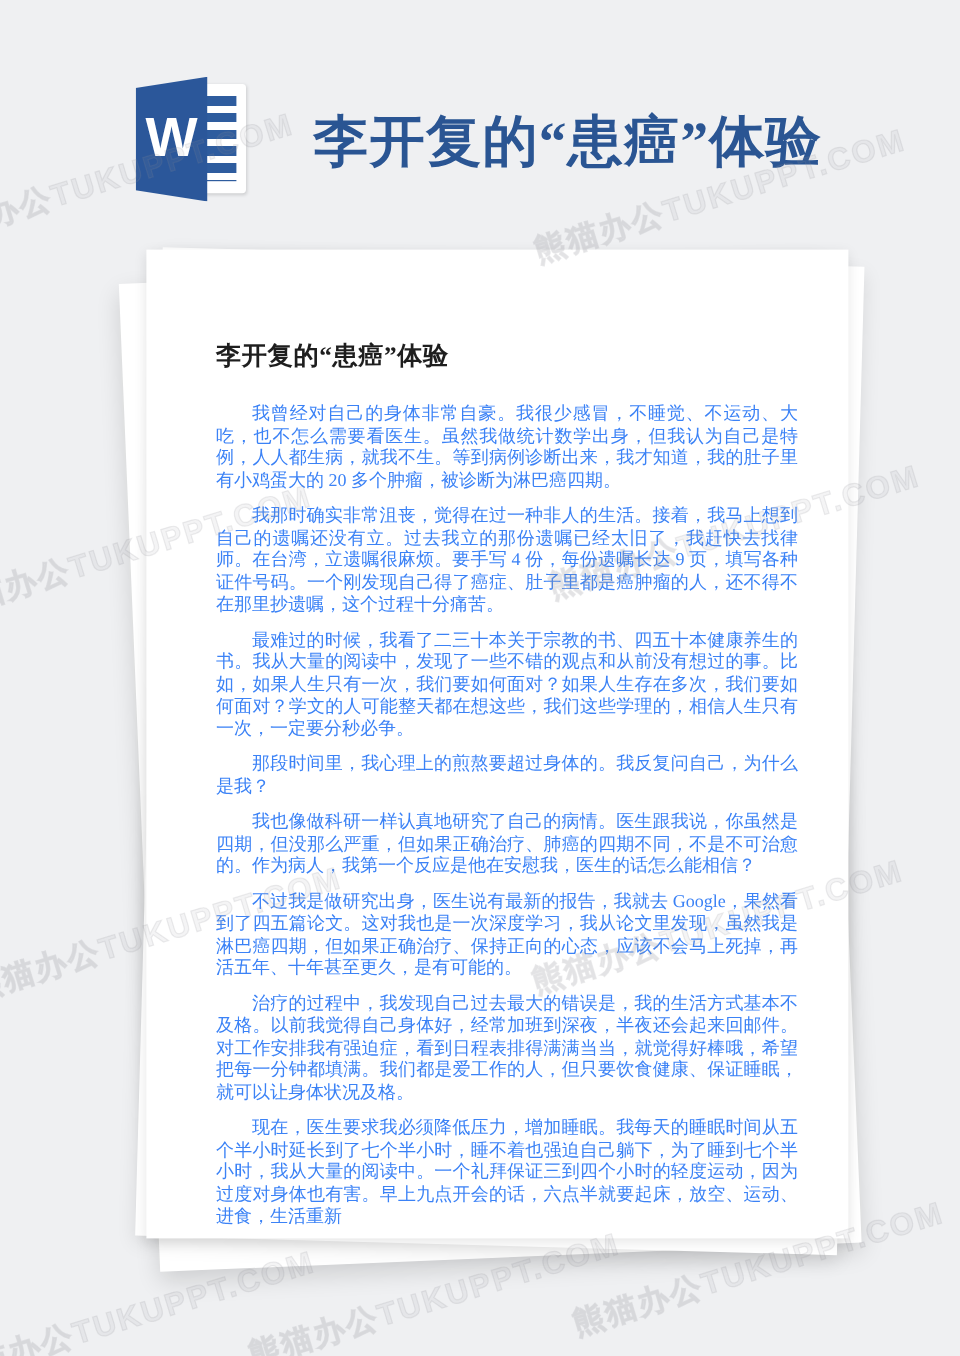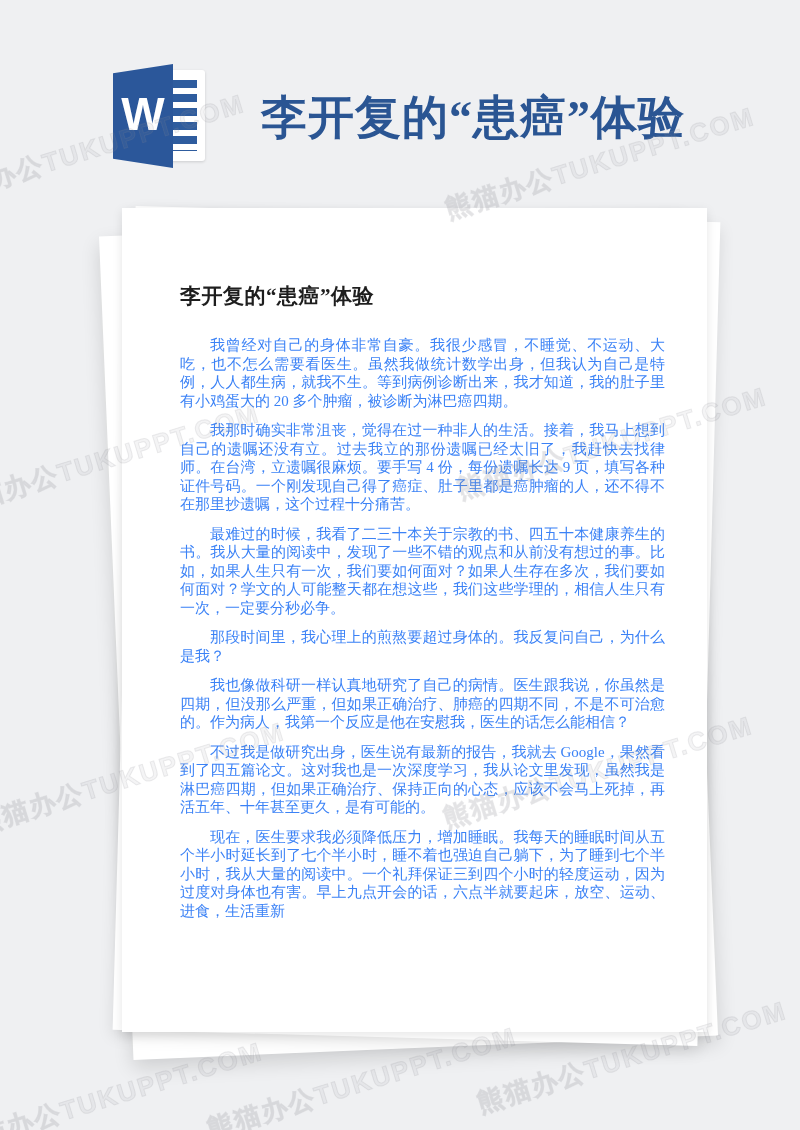--- a/index.html
+++ b/index.html
@@ -99,20 +99,21 @@
 
 <div class="sheet sheet-main">
   <h1 class="page-title">李开复的“患癌”体验</h1>
   <div>
       <p class="para">我曾经对自己的身体非常自豪。我很少感冒，不睡觉、不运动、大吃，也不怎么需要看医生。虽然我做统计数学出身，但我认为自己是特例，人人都生病，就我不生。等到病例诊断出来，我才知道，我的肚子里有小鸡蛋大的 20 多个肿瘤，被诊断为淋巴癌四期。</p>
       <p class="para">我那时确实非常沮丧，觉得在过一种非人的生活。接着，我马上想到自己的遗嘱还没有立。过去我立的那份遗嘱已经太旧了，我赶快去找律师。在台湾，立遗嘱很麻烦。要手写 4 份，每份遗嘱长达 9 页，填写各种证件号码。一个刚发现自己得了癌症、肚子里都是癌肿瘤的人，还不得不在那里抄遗嘱，这个过程十分痛苦。</p>
       <p class="para">最难过的时候，我看了二三十本关于宗教的书、四五十本健康养生的书。我从大量的阅读中，发现了一些不错的观点和从前没有想过的事。比如，如果人生只有一次，我们要如何面对？如果人生存在多次，我们要如何面对？学文的人可能整天都在想这些，我们这些学理的，相信人生只有一次，一定要分秒必争。</p>
       <p class="para">那段时间里，我心理上的煎熬要超过身体的。我反复问自己，为什么是我？</p>
       <p class="para">我也像做科研一样认真地研究了自己的病情。医生跟我说，你虽然是四期，但没那么严重，但如果正确治疗、肺癌的四期不同，不是不可治愈的。作为病人，我第一个反应是他在安慰我，医生的话怎么能相信？</p>
       <p class="para">不过我是做研究出身，医生说有最新的报告，我就去 Google，果然看到了四五篇论文。这对我也是一次深度学习，我从论文里发现，虽然我是淋巴癌四期，但如果正确治疗、保持正向的心态，应该不会马上死掉，再活五年、十年甚至更久，是有可能的。</p>
+      <p class="para">治疗的过程中，我发现自己过去最大的错误是，我的生活方式基本不及格。以前我觉得自己身体好，经常加班到深夜，半夜还会起来回邮件。对工作安排我有强迫症，看到日程表排得满满当当，就觉得好棒哦，希望把每一分钟都填满。我们都是爱工作的人，但只要饮食健康、保证睡眠，就可以让身体状况及格。</p>
       <p class="para">现在，医生要求我必须降低压力，增加睡眠。我每天的睡眠时间从五个半小时延长到了七个半小时，睡不着也强迫自己躺下，为了睡到七个半小时，我从大量的阅读中。一个礼拜保证三到四个小时的轻度运动，因为过度对身体也有害。早上九点开会的话，六点半就要起床，放空、运动、进食，生活重新</p>
     </div>
 </div>
 
 <div class="wm-layer">
     <span class="wm" style="left: 90px; top: 150px;">熊猫办公TUKUPPT.COM</span>
     <span class="wm" style="left: 600px; top: 163px;">熊猫办公TUKUPPT.COM</span>
     <span class="wm" style="left: 105px; top: 460px;">熊猫办公TUKUPPT.COM</span>
     <span class="wm" style="left: 612px; top: 443px;">熊猫办公TUKUPPT.COM</span>
     <span class="wm" style="left: 130px; top: 778px;">熊猫办公TUKUPPT.COM</span>

